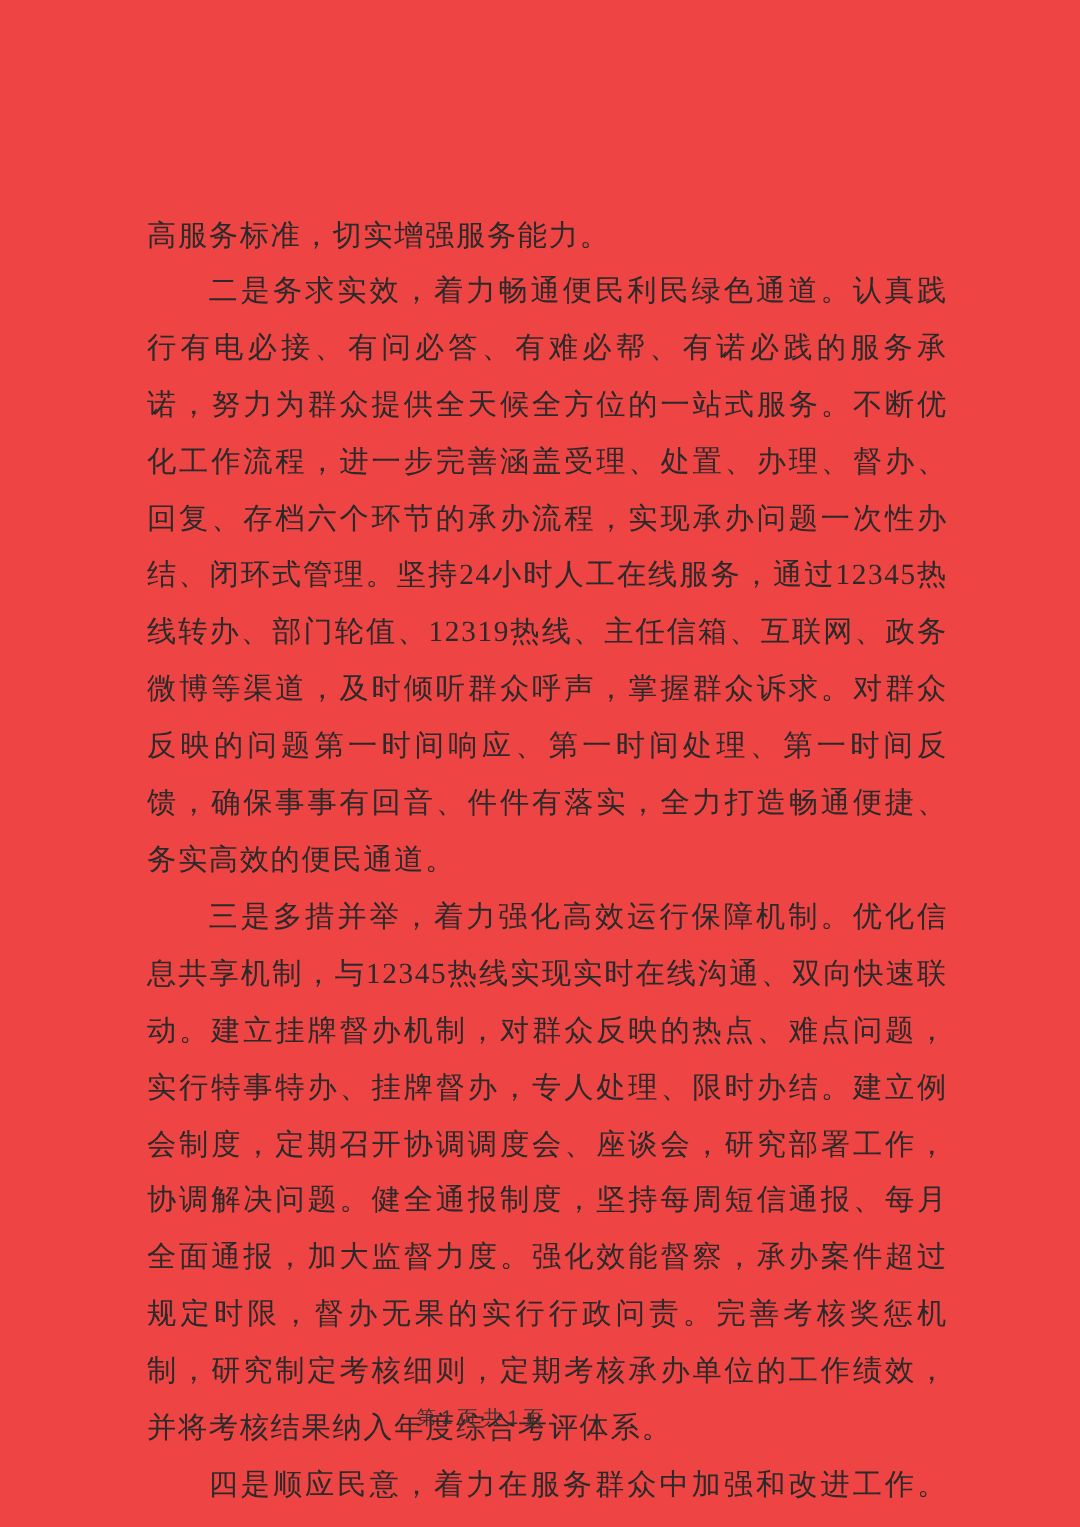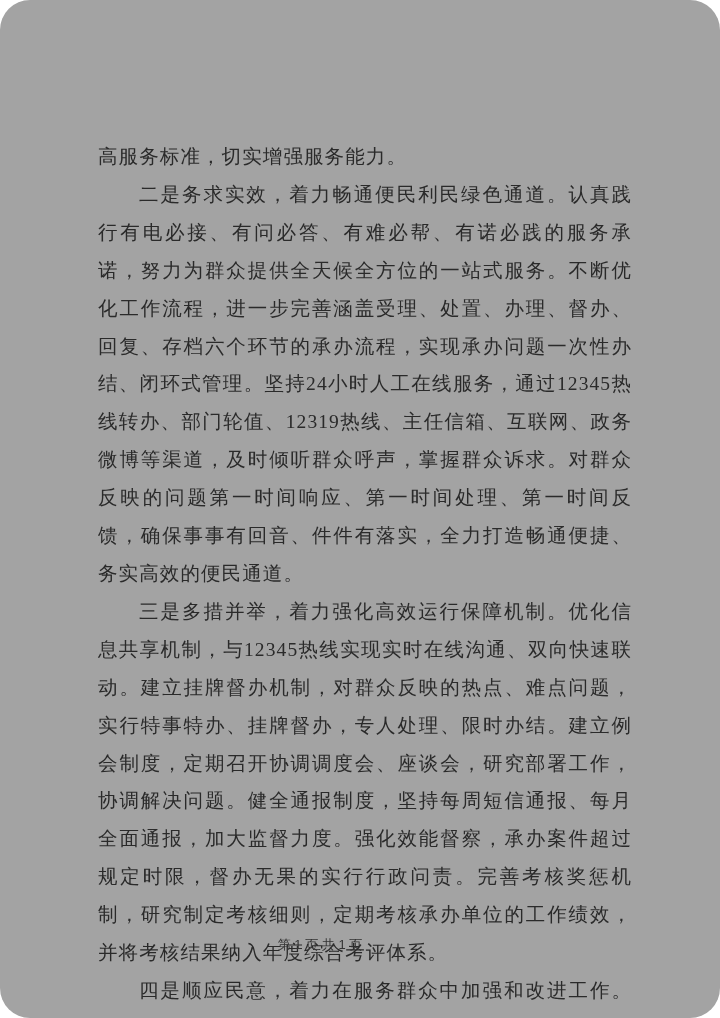--- a/index.html
+++ b/index.html
@@ -13,22 +13,21 @@
       position: relative;
       overflow: hidden;
       font-family: "DejaVu Serif", "Liberation Serif", serif;
       color: #2a2a2a;
     }
     .page {
       position: absolute;
       left: 0; top: 0;
       width: 720px;
       height: 1018px;
-      background: #a3a3a3;
-      border-radius: 30px;
+      background: #ef4444;
     }
     .body-text {
       position: absolute;
       left: 98px;
       top: 138px;
       width: 534px;
     }
     .para {
       margin: 0;
       font-size: 19.5px;

